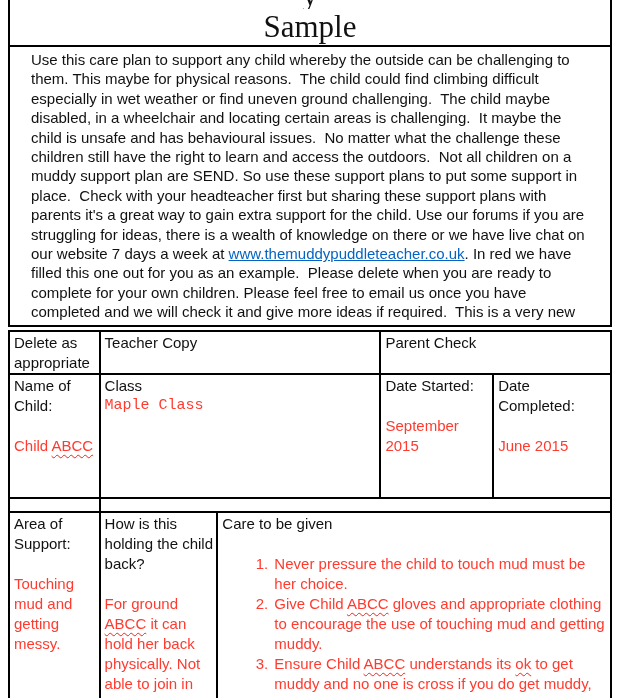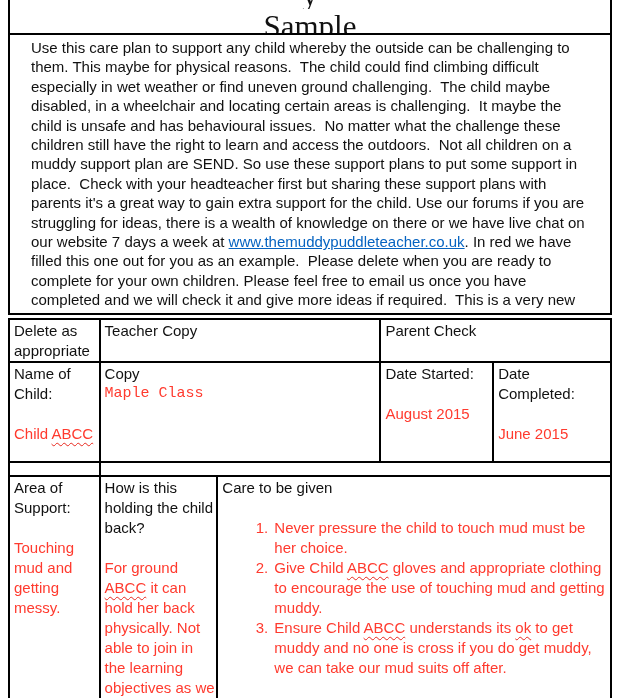--- a/index.html
+++ b/index.html
@@ -13,21 +13,21 @@
   body{
     font-family:"Liberation Sans", sans-serif;
     color:var(--ink);
   }
   .page{margin-left:8px;width:604px;}
 
   
   .title-box{
     border:2px solid var(--border);
     border-top:none;
-    height:35px;
+    height:47px;
     text-align:center;
     font-family:"Liberation Serif", serif;
     overflow:hidden;
   }
   .title-frag{
     height:9px;
     overflow:hidden;
     line-height:0;
   }
   .title-frag span{
@@ -122,31 +122,31 @@
       </td>
       <td colspan="2">
         <span>Teacher Copy</span>
       </td>
       <td colspan="2">
         <span>Parent Check</span>
       </td>
     </tr>
 
     <tr>
-      <td style="height:100px">
+      <td style="height:124px">
         <div>Name of Child:</div>
         <div class="red gap1"><span>Child </span><span class="wavy">ABCC</span></div>
       </td>
       <td colspan="2">
-        <div>Copy</div>
+        <div>Class</div>
         <div class="red gap2">Maple Class</div>
       </td>
       <td>
         <div>Date Started:</div>
-        <div class="red gap1">August 2015</div>
+        <div class="red gap1">September 2015</div>
       </td>
       <td>
         <div>Date Completed:</div>
         <div class="red gap1">June 2015</div>
       </td>
     </tr>
 
     <tr>
       <td style="height:14px"></td>
       <td colspan="4"></td>

